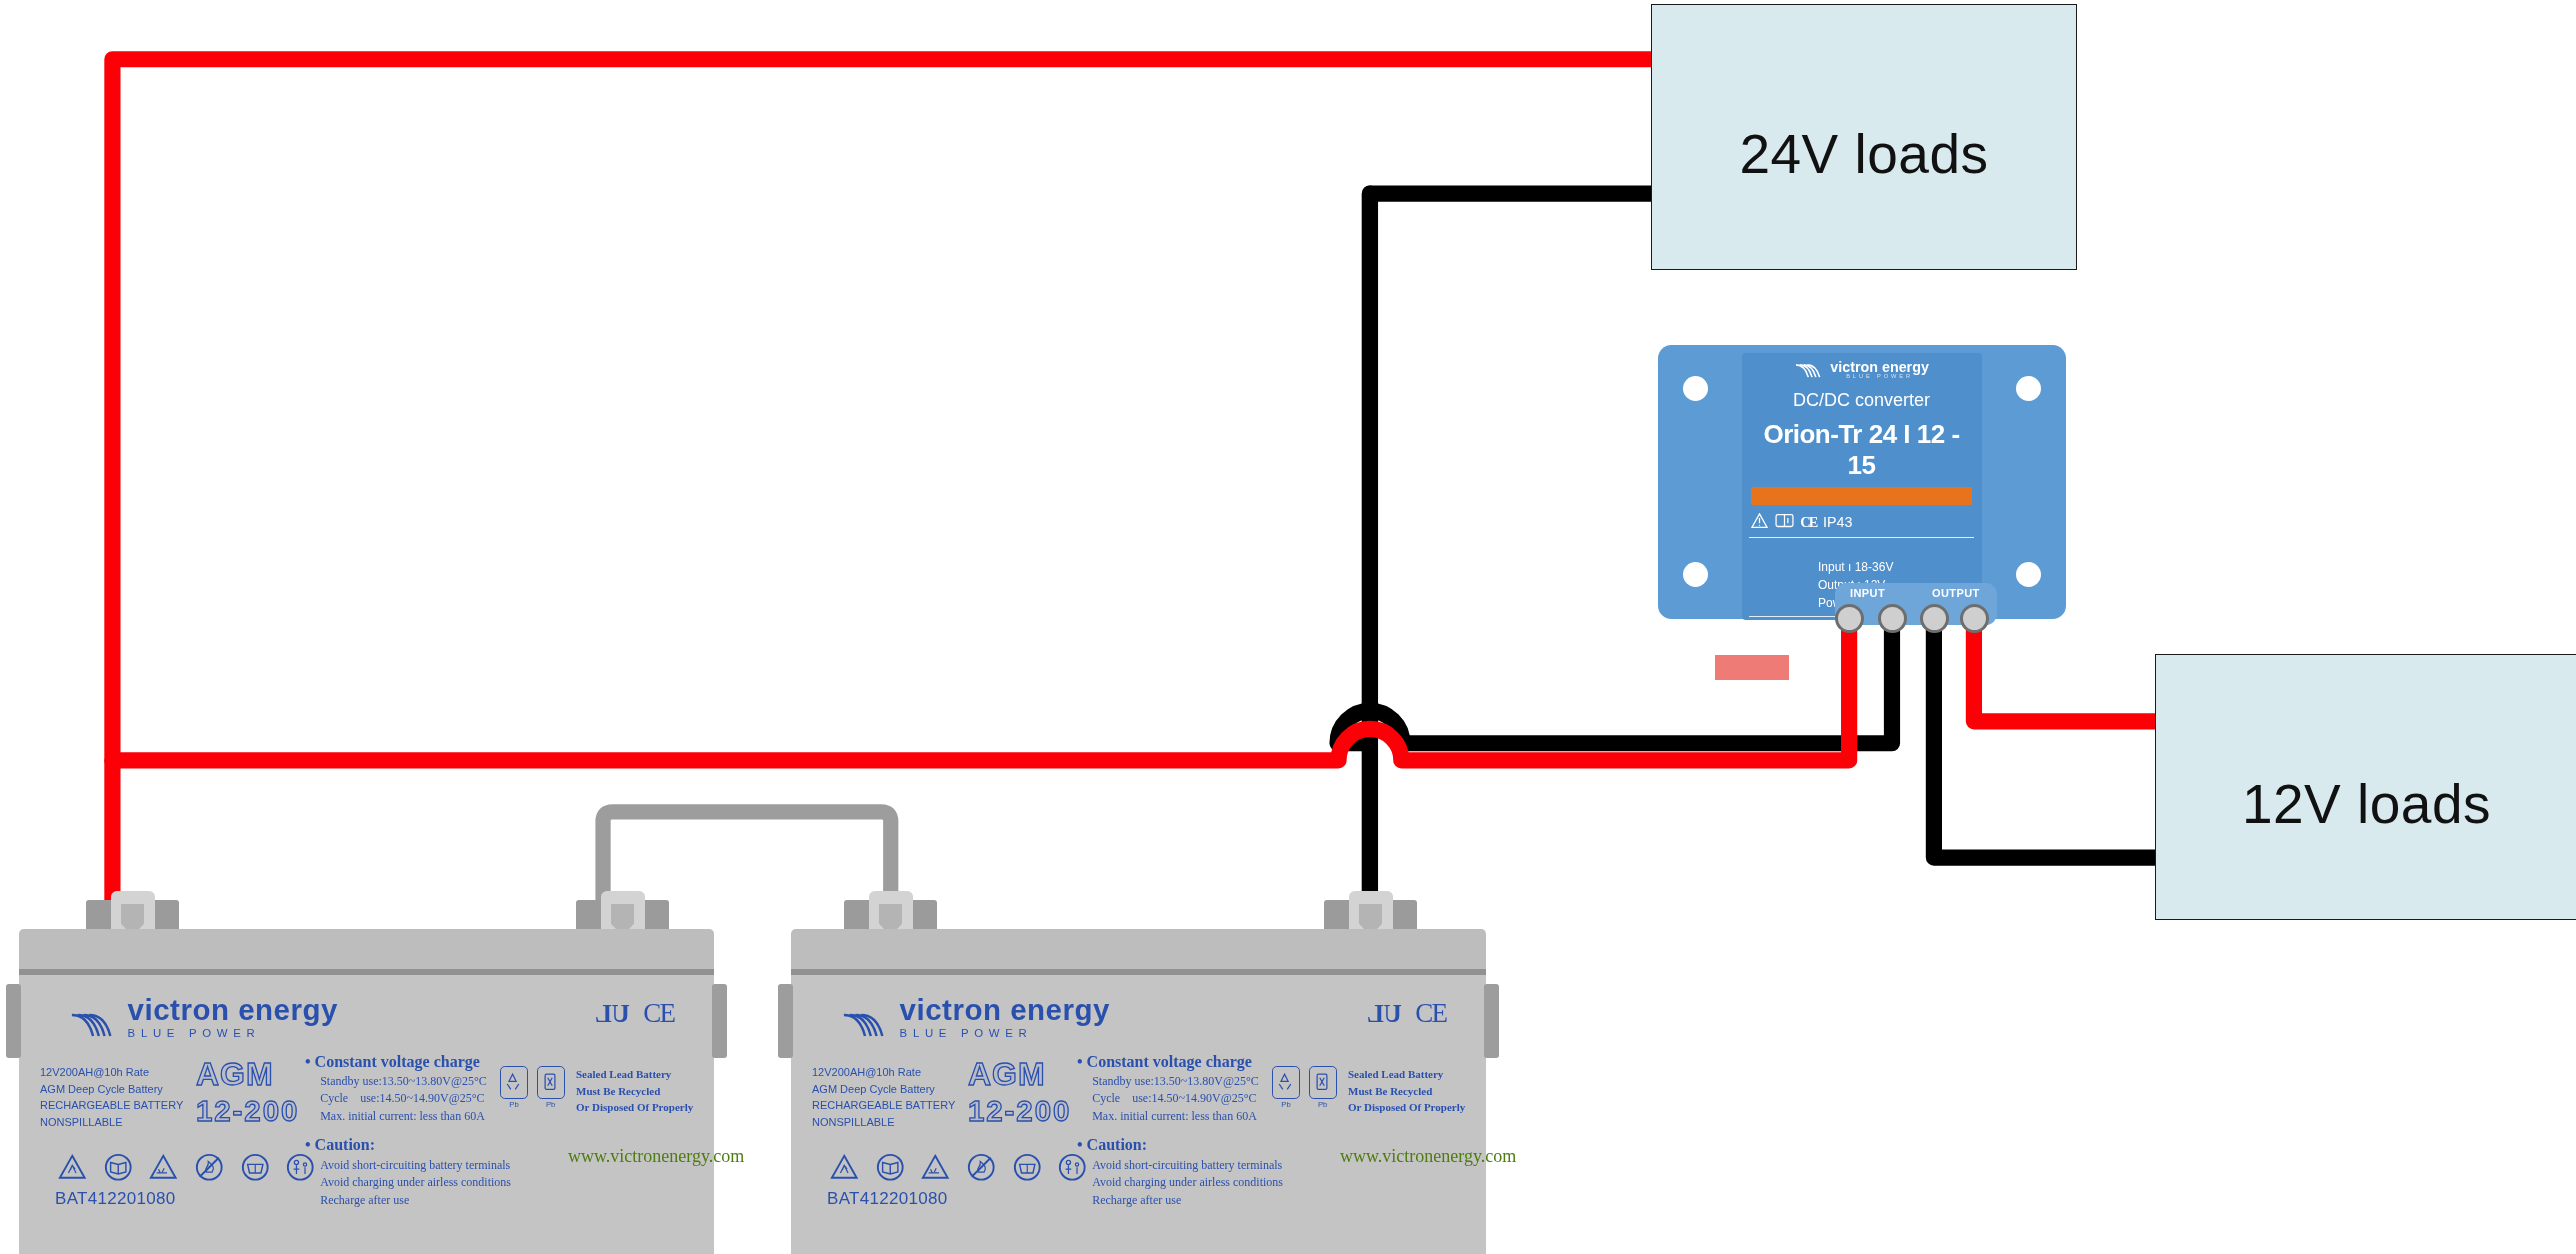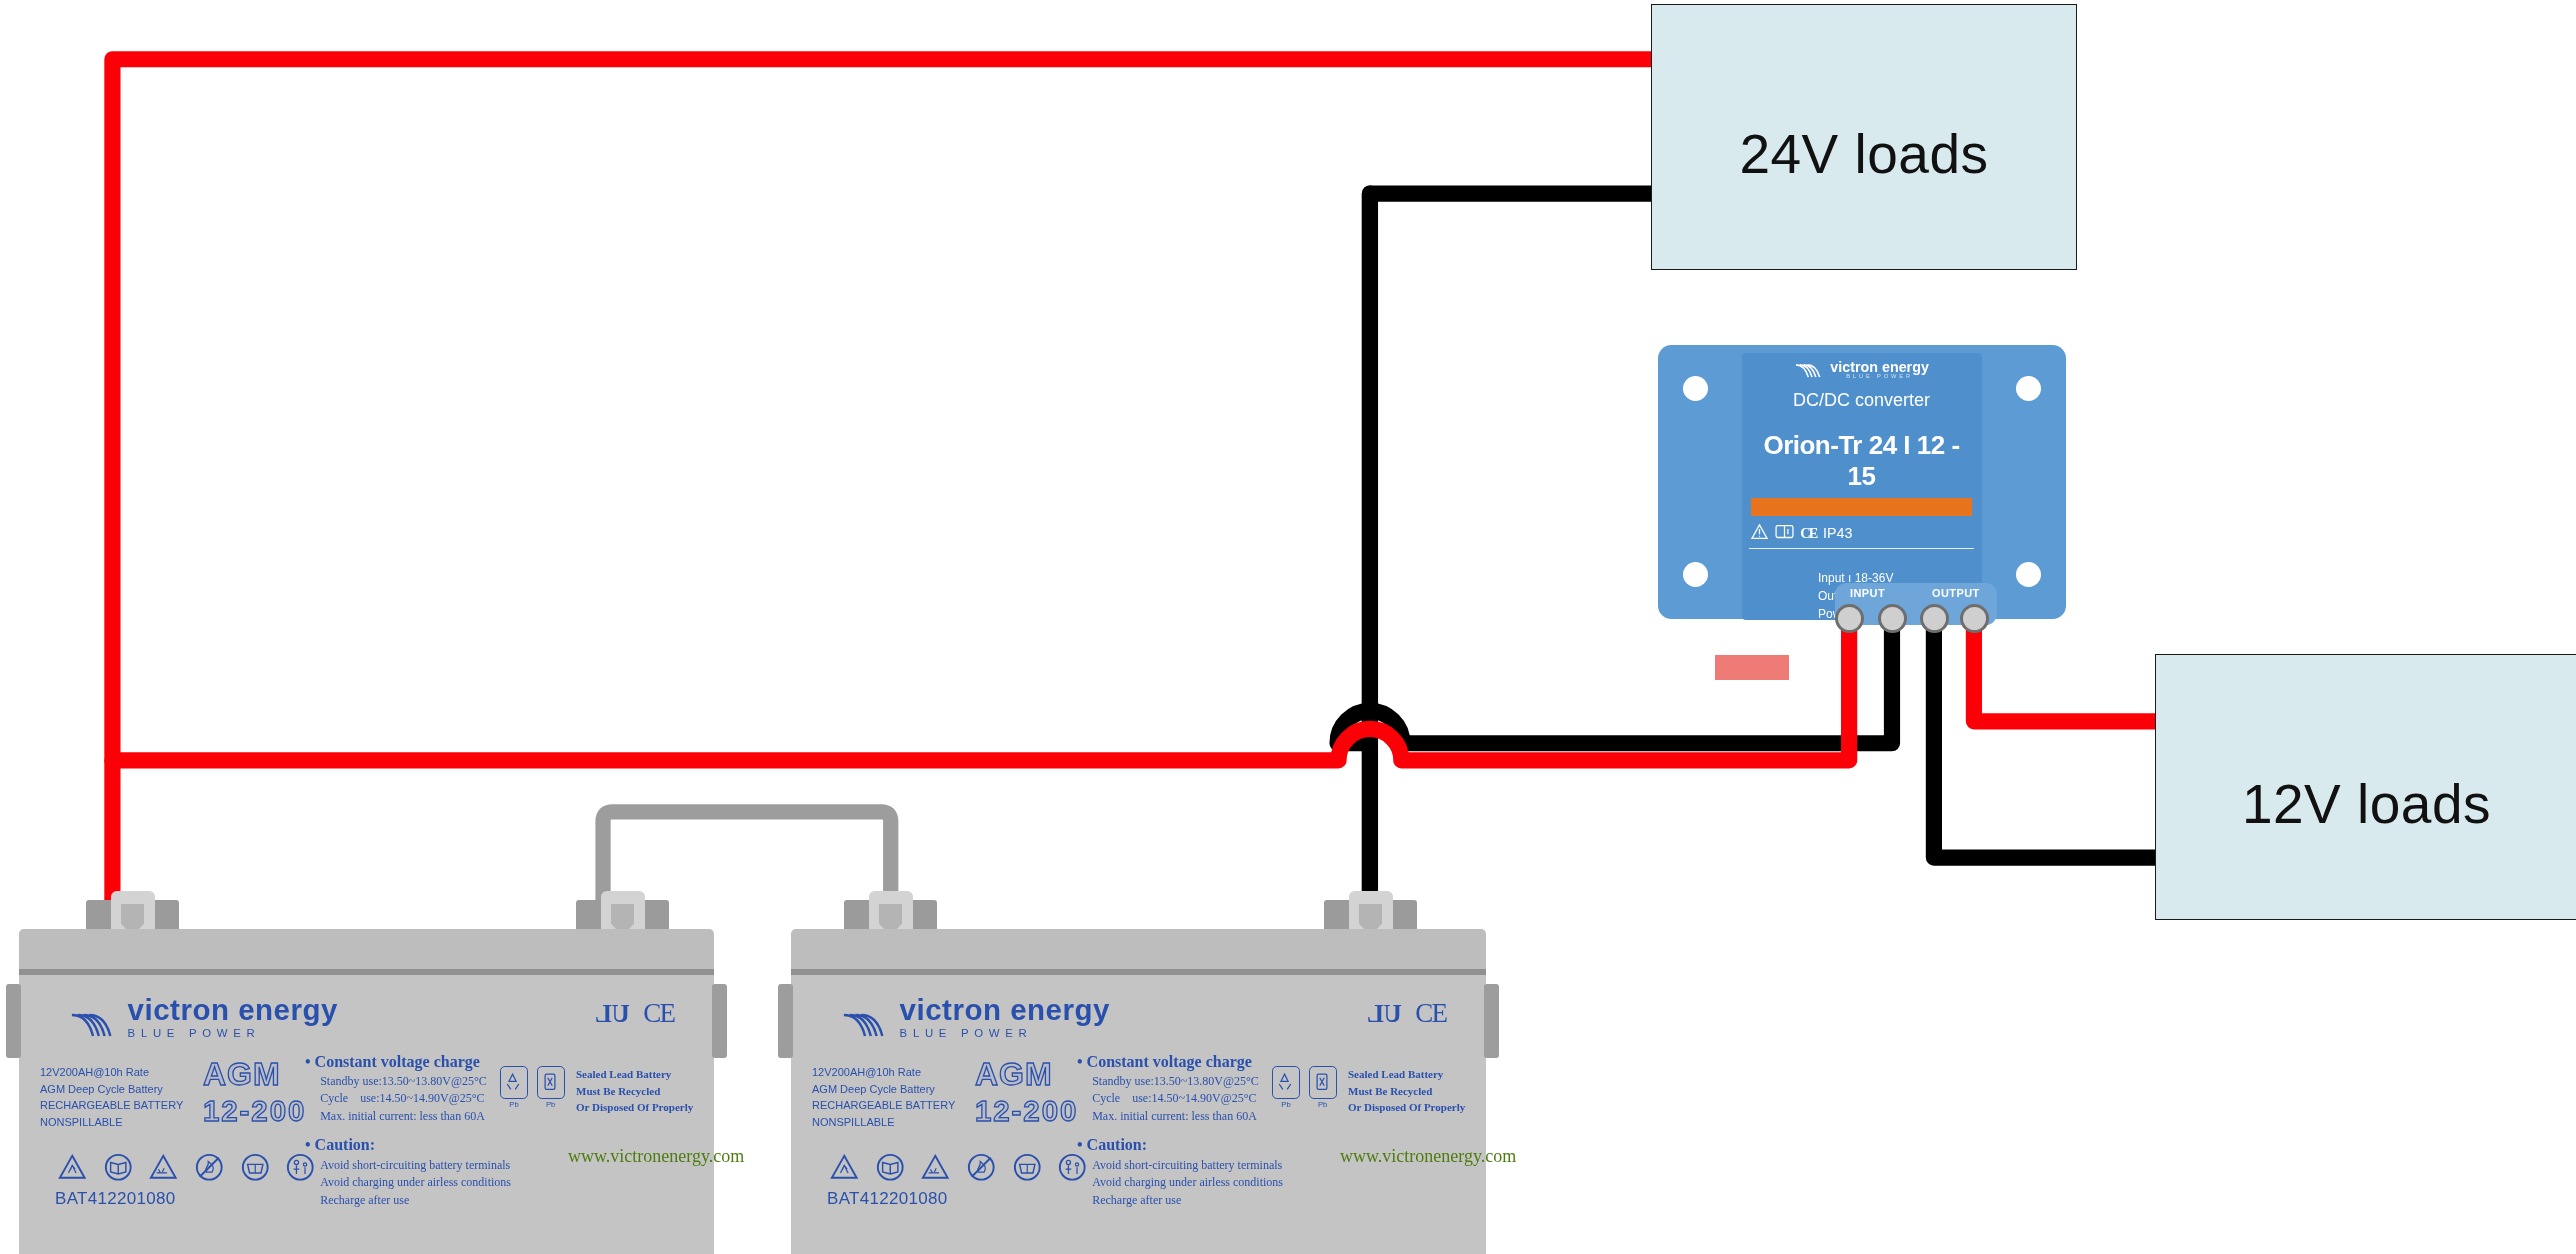--- a/index.html
+++ b/index.html
@@ -30,21 +30,21 @@
   .vlogo{position:absolute;left:50px;top:21px;display:flex;align-items:flex-end;}
   .vlogo .swirl{width:50px;height:29px;margin-right:8.6px;}
   .vlogo .vname{font-size:29.5px;font-weight:bold;line-height:.95;letter-spacing:0.5px;color:#2a50ad;}
   .vlogo .vsub{font-size:11.4px;letter-spacing:5.7px;color:#2a50ad;margin-top:2.9px;}
   .certs{position:absolute;right:40px;top:23px;display:flex;align-items:center;gap:13.3px;}
   .ul-mark{font-size:25px;font-weight:bold;color:#2a50ad;transform:scaleX(-1);font-family:"Liberation Serif",serif;}
   .ce-mark{font-size:27px;color:#2a50ad;font-family:"Liberation Serif",serif;letter-spacing:-1.9px;}
 
   .spec{position:absolute;left:21px;top:89px;font-size:11px;line-height:1.5;color:#2a50ad;white-space:pre-line;}
   .agm{position:absolute;left:177px;top:82px;font-size:32px;font-weight:bold;color:#b9bcc6;
-       -webkit-text-stroke:1.3px #2a50ad;line-height:1.12;letter-spacing:1px;margin-left:7px;}
+       -webkit-text-stroke:1.3px #2a50ad;line-height:1.12;letter-spacing:1px;}
   .agm .l2{font-size:29.5px;letter-spacing:1.9px;}
 
   .cv{position:absolute;left:286px;top:78px;color:#2a50ad;font-family:"Liberation Serif",serif;}
   .cv .h{font-size:16px;font-weight:bold;margin-bottom:1.9px;}
   .cv .rows{font-size:12px;line-height:1.45;margin-left:15.2px;white-space:pre;}
   .cv .h2{font-size:16px;font-weight:bold;margin-top:11.4px;margin-bottom:3px;}
   .cv .rows2{font-size:12px;line-height:1.42;margin-left:15.2px;white-space:pre-line;}
 
   .recyc{position:absolute;left:481px;top:91px;display:flex;gap:8.6px;}
   .recyc .rbox{width:26px;height:31px;border:1.5px solid #2a50ad;border-radius:4.8px;position:relative;}
@@ -62,21 +62,21 @@
   .cv-wing{position:absolute;background:#5d9bd5;border-radius:11.4px;}
   .cv-shell{position:absolute;left:0;top:0;width:408px;height:274px;background:#5d9bd5;border-radius:13.3px;}
   .cv-inner{position:absolute;left:84px;top:7.6px;width:240px;height:267px;background:#4e8fcc;border-radius:3.8px;}
   .cv-hole{position:absolute;width:25px;height:25px;background:#fff;border-radius:50%;}
   .cv-face{position:absolute;left:91px;top:13.3px;width:225px;color:#fff;text-align:center;}
   .cv-logo{display:flex;align-items:center;justify-content:center;gap:5.7px;margin-top:1.9px;}
   .cv-logo .s{width:30.5px;height:17px;}
   .cv-logo .n{font-size:14.3px;font-weight:bold;line-height:1;}
   .cv-logo .n .sub{display:block;font-size:5.7px;letter-spacing:2.9px;font-weight:normal;opacity:.75;}
   .cv-type{font-size:18px;margin-top:9.5px;font-weight:normal;}
-  .cv-model{font-size:26px;font-weight:bold;margin-top:19px;letter-spacing:-0.5px;}
+  .cv-model{font-size:26px;font-weight:bold;margin-top:8px;letter-spacing:-0.5px;}
   .cv-bar{height:18px;background:#e8731d;margin:6.7px 1.9px 0 1.9px;}
   .cv-icons{display:flex;align-items:center;gap:6.7px;margin-top:7.6px;font-size:14.3px;padding-left:1.9px;}
   .cv-rule{height:1.4px;background:rgba(255,255,255,.85);margin-top:5.7px;}
   .cv-specs{font-size:12px;line-height:1.5;text-align:left;padding-left:69px;margin-top:20px;white-space:pre-line;}
   .cv-rule2{height:1.4px;background:rgba(255,255,255,.85);margin-top:3.8px;}
   .cv-tbase{position:absolute;left:177px;top:238px;width:162px;height:42px;background:#6ea6da;border-radius:11.4px;}
   .cv-tlbl{position:absolute;top:242px;font-size:11px;font-weight:bold;color:#fff;letter-spacing:0.4px;}
   .cv-term{position:absolute;top:259px;width:29px;height:29px;border-radius:50%;
            background:#cfcfcf;border:3.8px solid #6e6e6e;box-sizing:border-box;}
   .cv-pink{position:absolute;left:1715px;top:655px;width:74px;height:25px;background:#ef7b76;}

